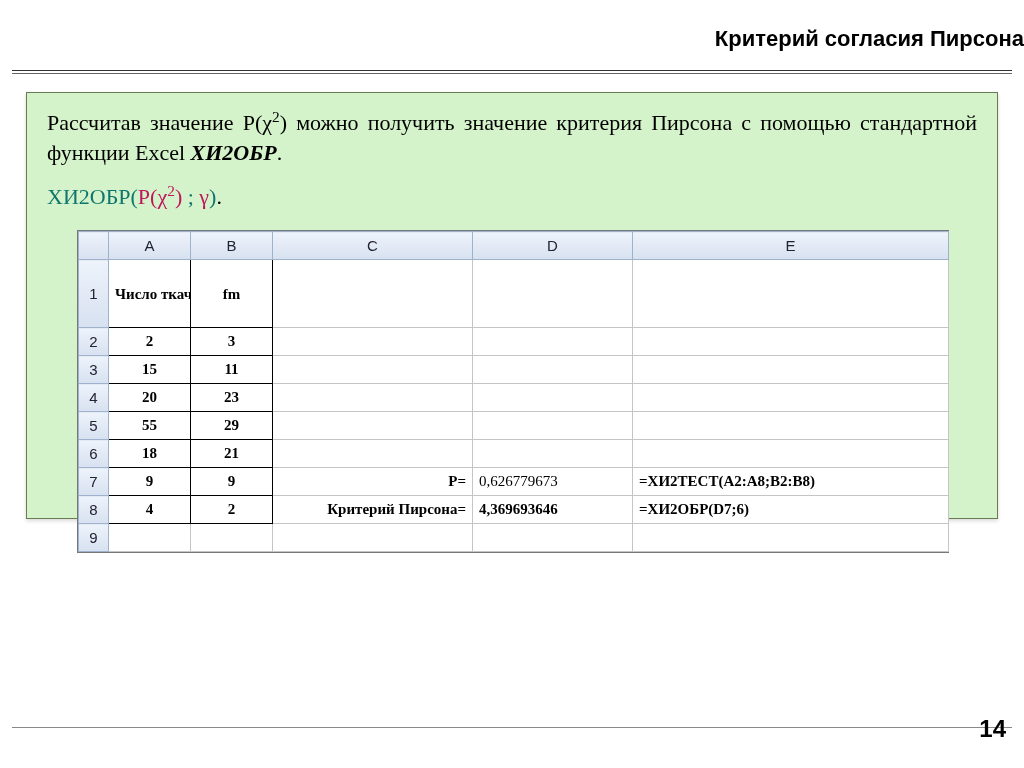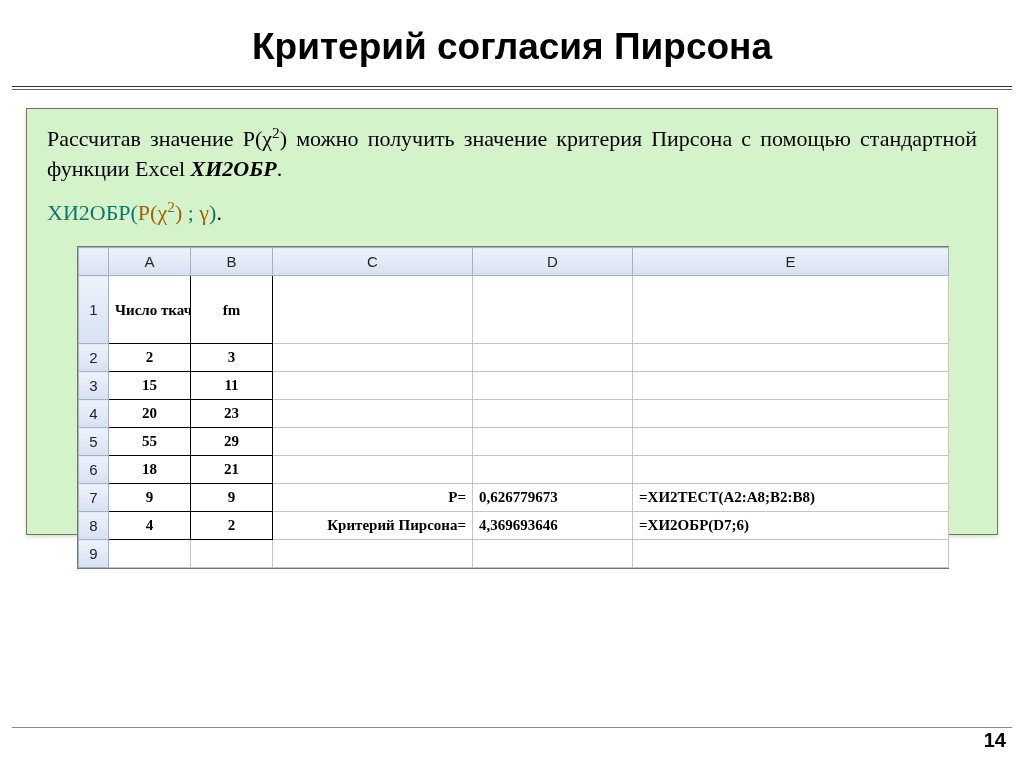--- a/index.html
+++ b/index.html
@@ -12,24 +12,24 @@
     font-size: 20px;
     color: #000;
   }
   .slide {
     position: relative;
     width: 1024px;
     height: 768px;
     box-sizing: border-box;
   }
   .title {
-    text-align: center;
+    text-align: right;
     font-family: Arial, Helvetica, sans-serif;
     font-weight: bold;
-    font-size: 37px;
+    font-size: 22px;
     padding-top: 26px;
     padding-bottom: 18px;
   }
   .hr-top {
     border: 0;
     border-top: 1px solid #333;
     margin: 0 12px 2px 12px;
   }
   .hr-top2 {
     border: 0;
@@ -49,21 +49,21 @@
     font-size: 22px;
     line-height: 1.35;
     margin: 0 0 14px 0;
     text-align: justify;
   }
   .formula-line {
     font-size: 22px;
     margin: 0 0 14px 0;
   }
   .red { color: #0f766e; }
-  .blue { color: #a16207; }
+  .blue { color: #be185d; }
   .sup { font-size: 0.7em; vertical-align: super; }
 
   
   .excel-wrap {
     margin: 20px 0 0 30px;
     width: 870px;
     border: 1px solid #777;
     background: #ffffff;
     font-family: Arial, Helvetica, sans-serif;
     font-size: 15px;
@@ -115,24 +115,24 @@
     border: 1px solid #000 !important;
     font-weight: bold;
     font-family: "Times New Roman", serif;
   }
   .excel .row1 td.bcell { height: 68px; }
   .excel .header-cell { line-height: 1.2; }
 
   .page-num {
     position: absolute;
     right: 18px;
-    bottom: 16px;
+    bottom: 25px;
     font-family: Arial, sans-serif;
     font-weight: bold;
-    font-size: 20px;
+    font-size: 24px;
   }
   .bottom-rule {
     position: absolute;
     left: 12px; right: 12px; bottom: 40px;
     border-top: 1px solid #888;
   }
 </style>
 </head>
 <body>
 
@@ -220,21 +220,21 @@
             <td class="bcell thick-right">21</td>
             <td></td>
             <td></td>
             <td></td>
           </tr>
           <tr>
             <td class="rowhead">7</td>
             <td class="bcell thick-left">9</td>
             <td class="bcell thick-right">9</td>
             <td class="right" style="font-weight:bold;font-family:'Times New Roman',serif">P=</td>
-            <td class="left" style="font-weight:bold;font-family:'Times New Roman',serif">0,626779673</td>
+            <td class="left" style="font-weight:normal;font-family:'Times New Roman',serif">0,626779673</td>
             <td class="left" style="font-weight:bold;font-family:'Times New Roman',serif">=ХИ2ТЕСТ(A2:A8;B2:B8)</td>
           </tr>
           <tr>
             <td class="rowhead">8</td>
             <td class="bcell thick-left thick-bottom">4</td>
             <td class="bcell thick-right thick-bottom">2</td>
             <td class="right" style="font-weight:bold;font-family:'Times New Roman',serif">Критерий Пирсона=</td>
             <td class="left" style="font-weight:bold;font-family:'Times New Roman',serif">4,369693646</td>
             <td class="left" style="font-weight:bold;font-family:'Times New Roman',serif">=ХИ2ОБР(D7;6)</td>
           </tr>

